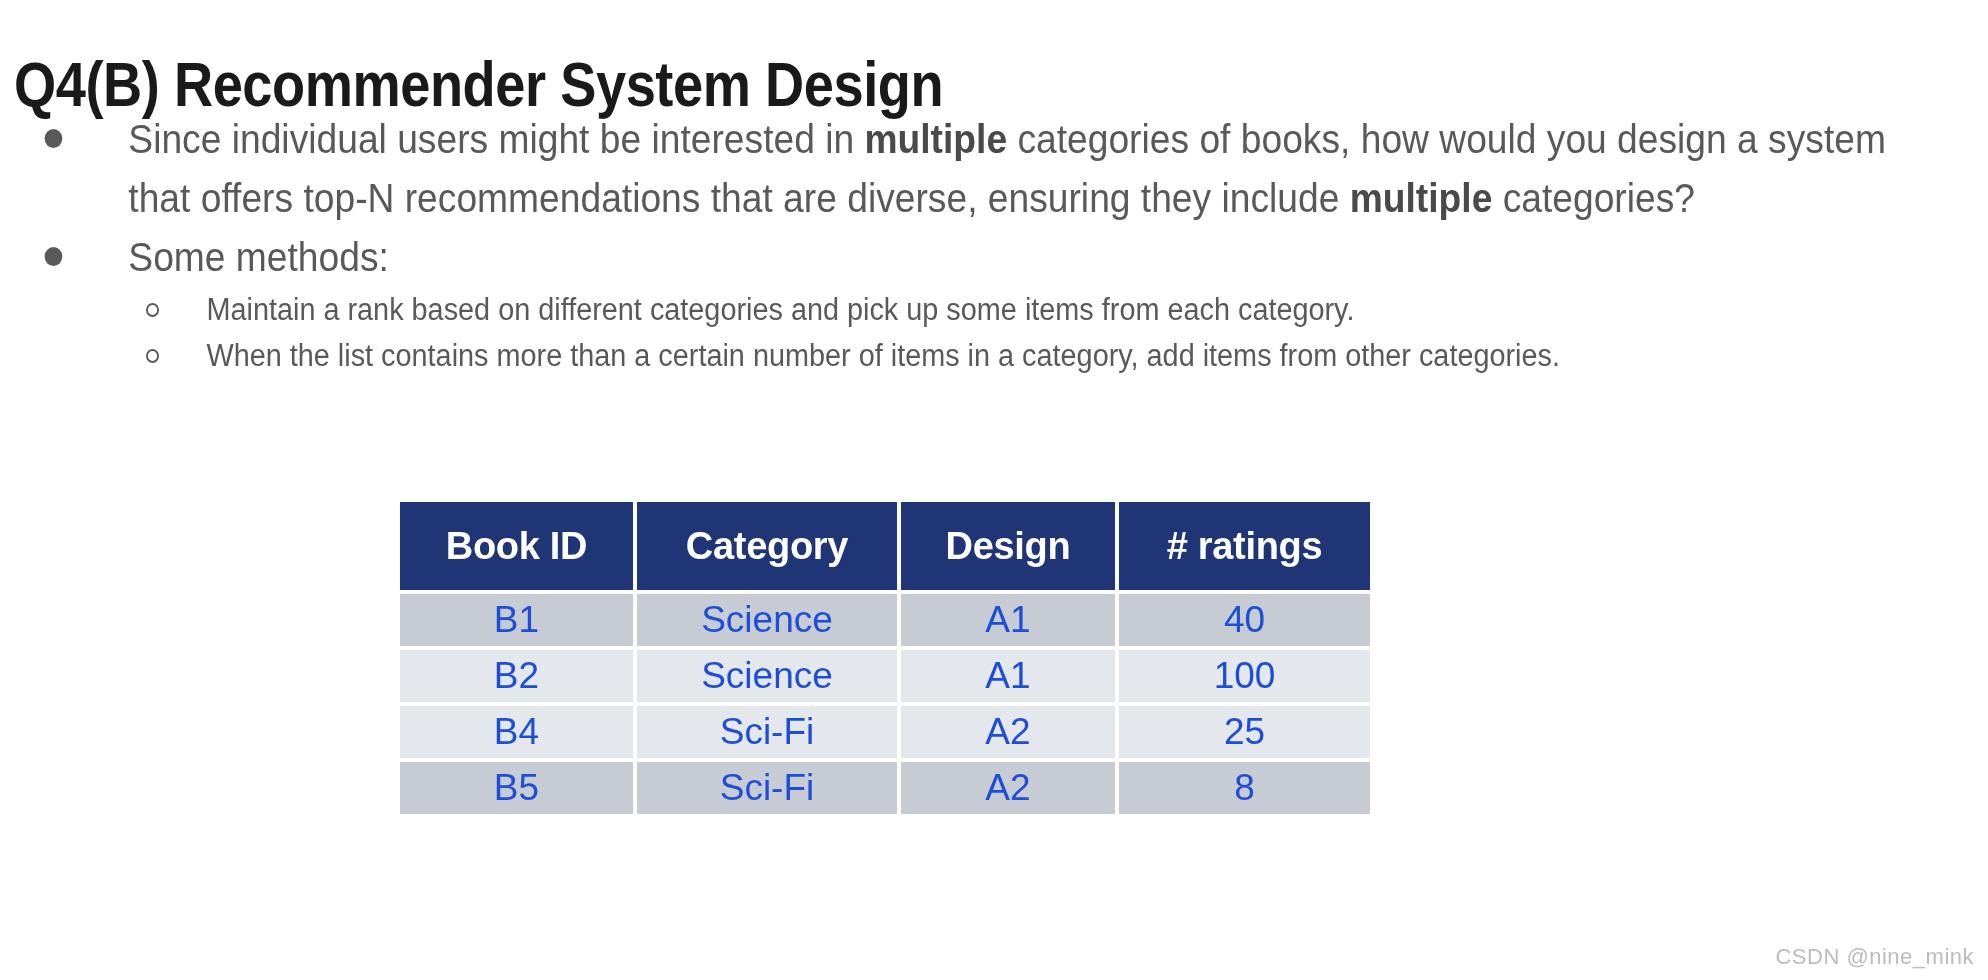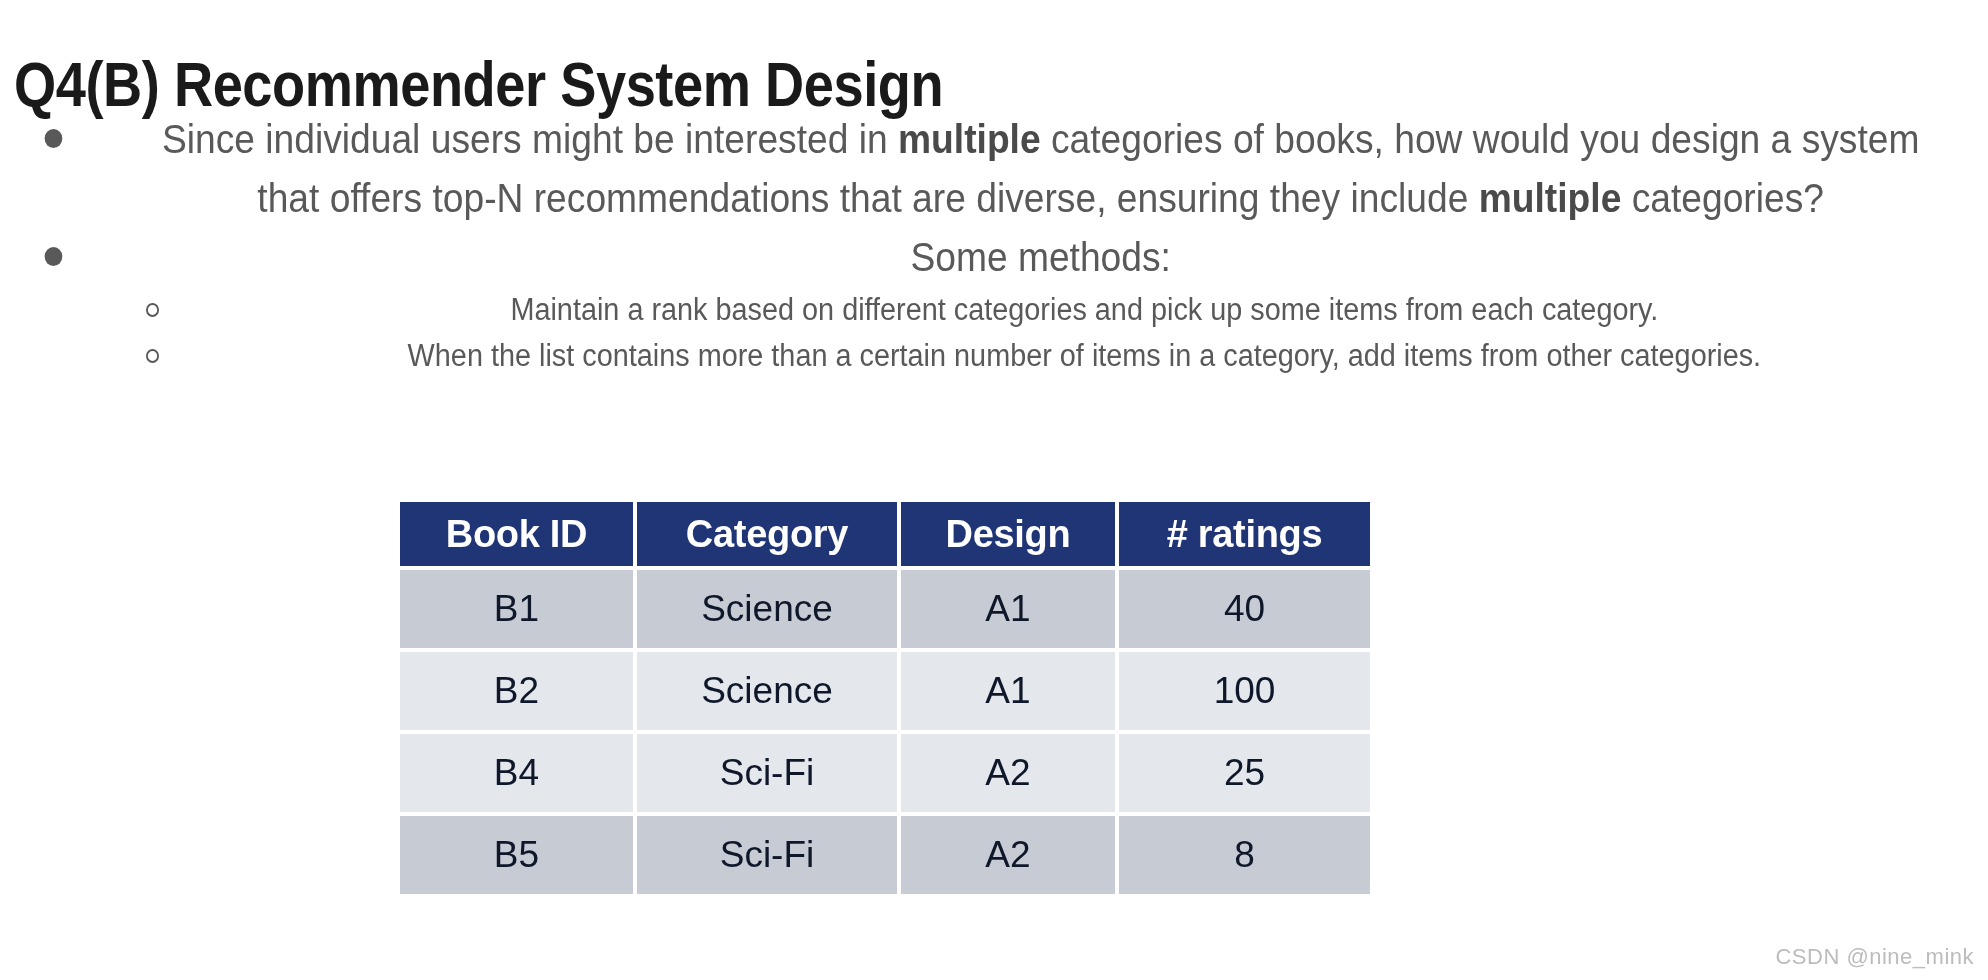--- a/index.html
+++ b/index.html
@@ -36,21 +36,20 @@
     white-space: nowrap;
     line-height: 1.15;
   }
 
   
   .body-block {
     position: absolute;
     left: 0;
     top: 110px;
     width: 1988px;
-    text-align: center;
   }
 
   .bullet-row {
     position: relative;
     display: block;
   }
 
   .lvl1 {
     padding-left: 138px;
     padding-right: 20px;
@@ -120,28 +119,28 @@
   }
 
   table.data-table th {
     background: #1f3576;
     color: #ffffff;
     font-size: 38px;
     font-weight: bold;
     height: 64px;
     text-align: center;
     vertical-align: middle;
-    padding: 0;
+    padding: 12px;
     letter-spacing: -0.3px;
   }
 
   table.data-table td {
     font-size: 37px;
-    color: #0f172a;
-    height: 78px;
+    color: #1d4ed8;
+    height: 52px;
     text-align: center;
     vertical-align: middle;
     padding: 0;
     font-weight: normal;
   }
 
   tr.row-dark td { background: #c7cbd4; }
   tr.row-light td { background: #e4e7ec; }
 
   col.c-bookid   { width: 233px; }

